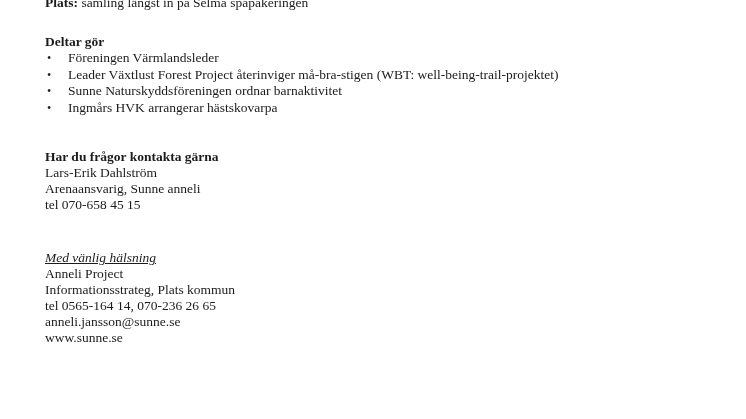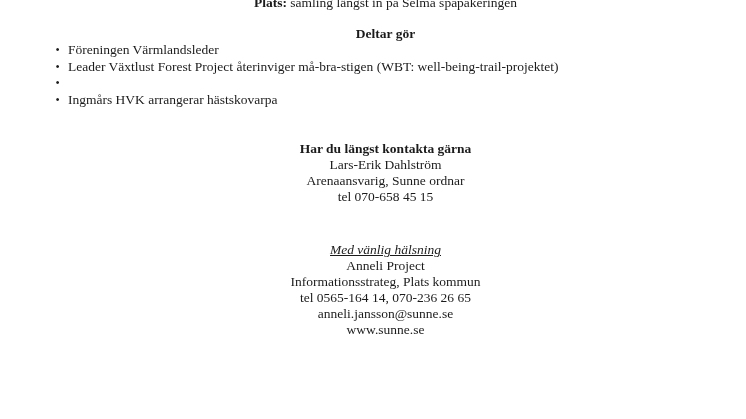--- a/index.html
+++ b/index.html
@@ -10,34 +10,33 @@
   .page {
     position: relative;
     width: 746px;
     height: 357px;
     overflow: hidden;
     background: #ffffff;
     font-family: "Liberation Serif", "DejaVu Serif", serif;
     font-size: 13.5px;
     line-height: 16px;
     color: #1b1b1b;
-    text-align: center;
   }
   .content {
     position: absolute;
     left: 45px;
     top: 0;
     right: 20px;
   }
   .line { white-space: nowrap; }
   .clipped-line { margin-top: -5px; }
   .bold { font-weight: bold; }
   .italic { font-style: italic; text-decoration: underline; }
   .section-heading { font-weight: bold; }
-  .participants-heading { margin-top: 15px; }
+  .participants-heading { margin-top: 23px; }
   .bullet-list { margin: 0; padding: 0; list-style: none; }
   .bullet-item {
     display: flex;
     line-height: 16.6px;
     white-space: nowrap;
   }
   .bullet-glyph {
     width: 23px;
     flex: 0 0 23px;
     padding-left: 2px;
@@ -63,31 +62,32 @@
       <li class="bullet-item">
         <span class="bullet-glyph">•</span>
         <span>Föreningen Värmlandsleder</span>
       </li>
       <li class="bullet-item">
         <span class="bullet-glyph">•</span>
         <span>Leader Växtlust Forest Project återinviger må-bra-stigen (WBT: well-being-trail-projektet)</span>
       </li>
       <li class="bullet-item">
         <span class="bullet-glyph">•</span>
+        <span>Sunne Naturskyddsföreningen ordnar barnaktivitet</span>
       </li>
       <li class="bullet-item">
         <span class="bullet-glyph">•</span>
         <span>Ingmårs HVK arrangerar hästskovarpa</span>
       </li>
     </ul>
 
     <div>
-      <div class="line section-heading contact-heading">Har du längst kontakta gärna</div>
+      <div class="line section-heading contact-heading">Har du frågor kontakta gärna</div>
       <div class="line">Lars-Erik Dahlström</div>
-      <div class="line">Arenaansvarig, Sunne ordnar</div>
+      <div class="line">Arenaansvarig, Sunne anneli</div>
       <div class="line">tel 070-658 45 15</div>
     </div>
 
     <div class="signature-block">
       <div class="line italic">Med vänlig hälsning</div>
       <div class="line">Anneli Project</div>
       <div class="line">Informationsstrateg, Plats kommun</div>
       <div class="line">tel 0565-164 14, 070-236 26 65</div>
       <div class="line">anneli.jansson@sunne.se</div>
       <div class="line">www.sunne.se</div>

